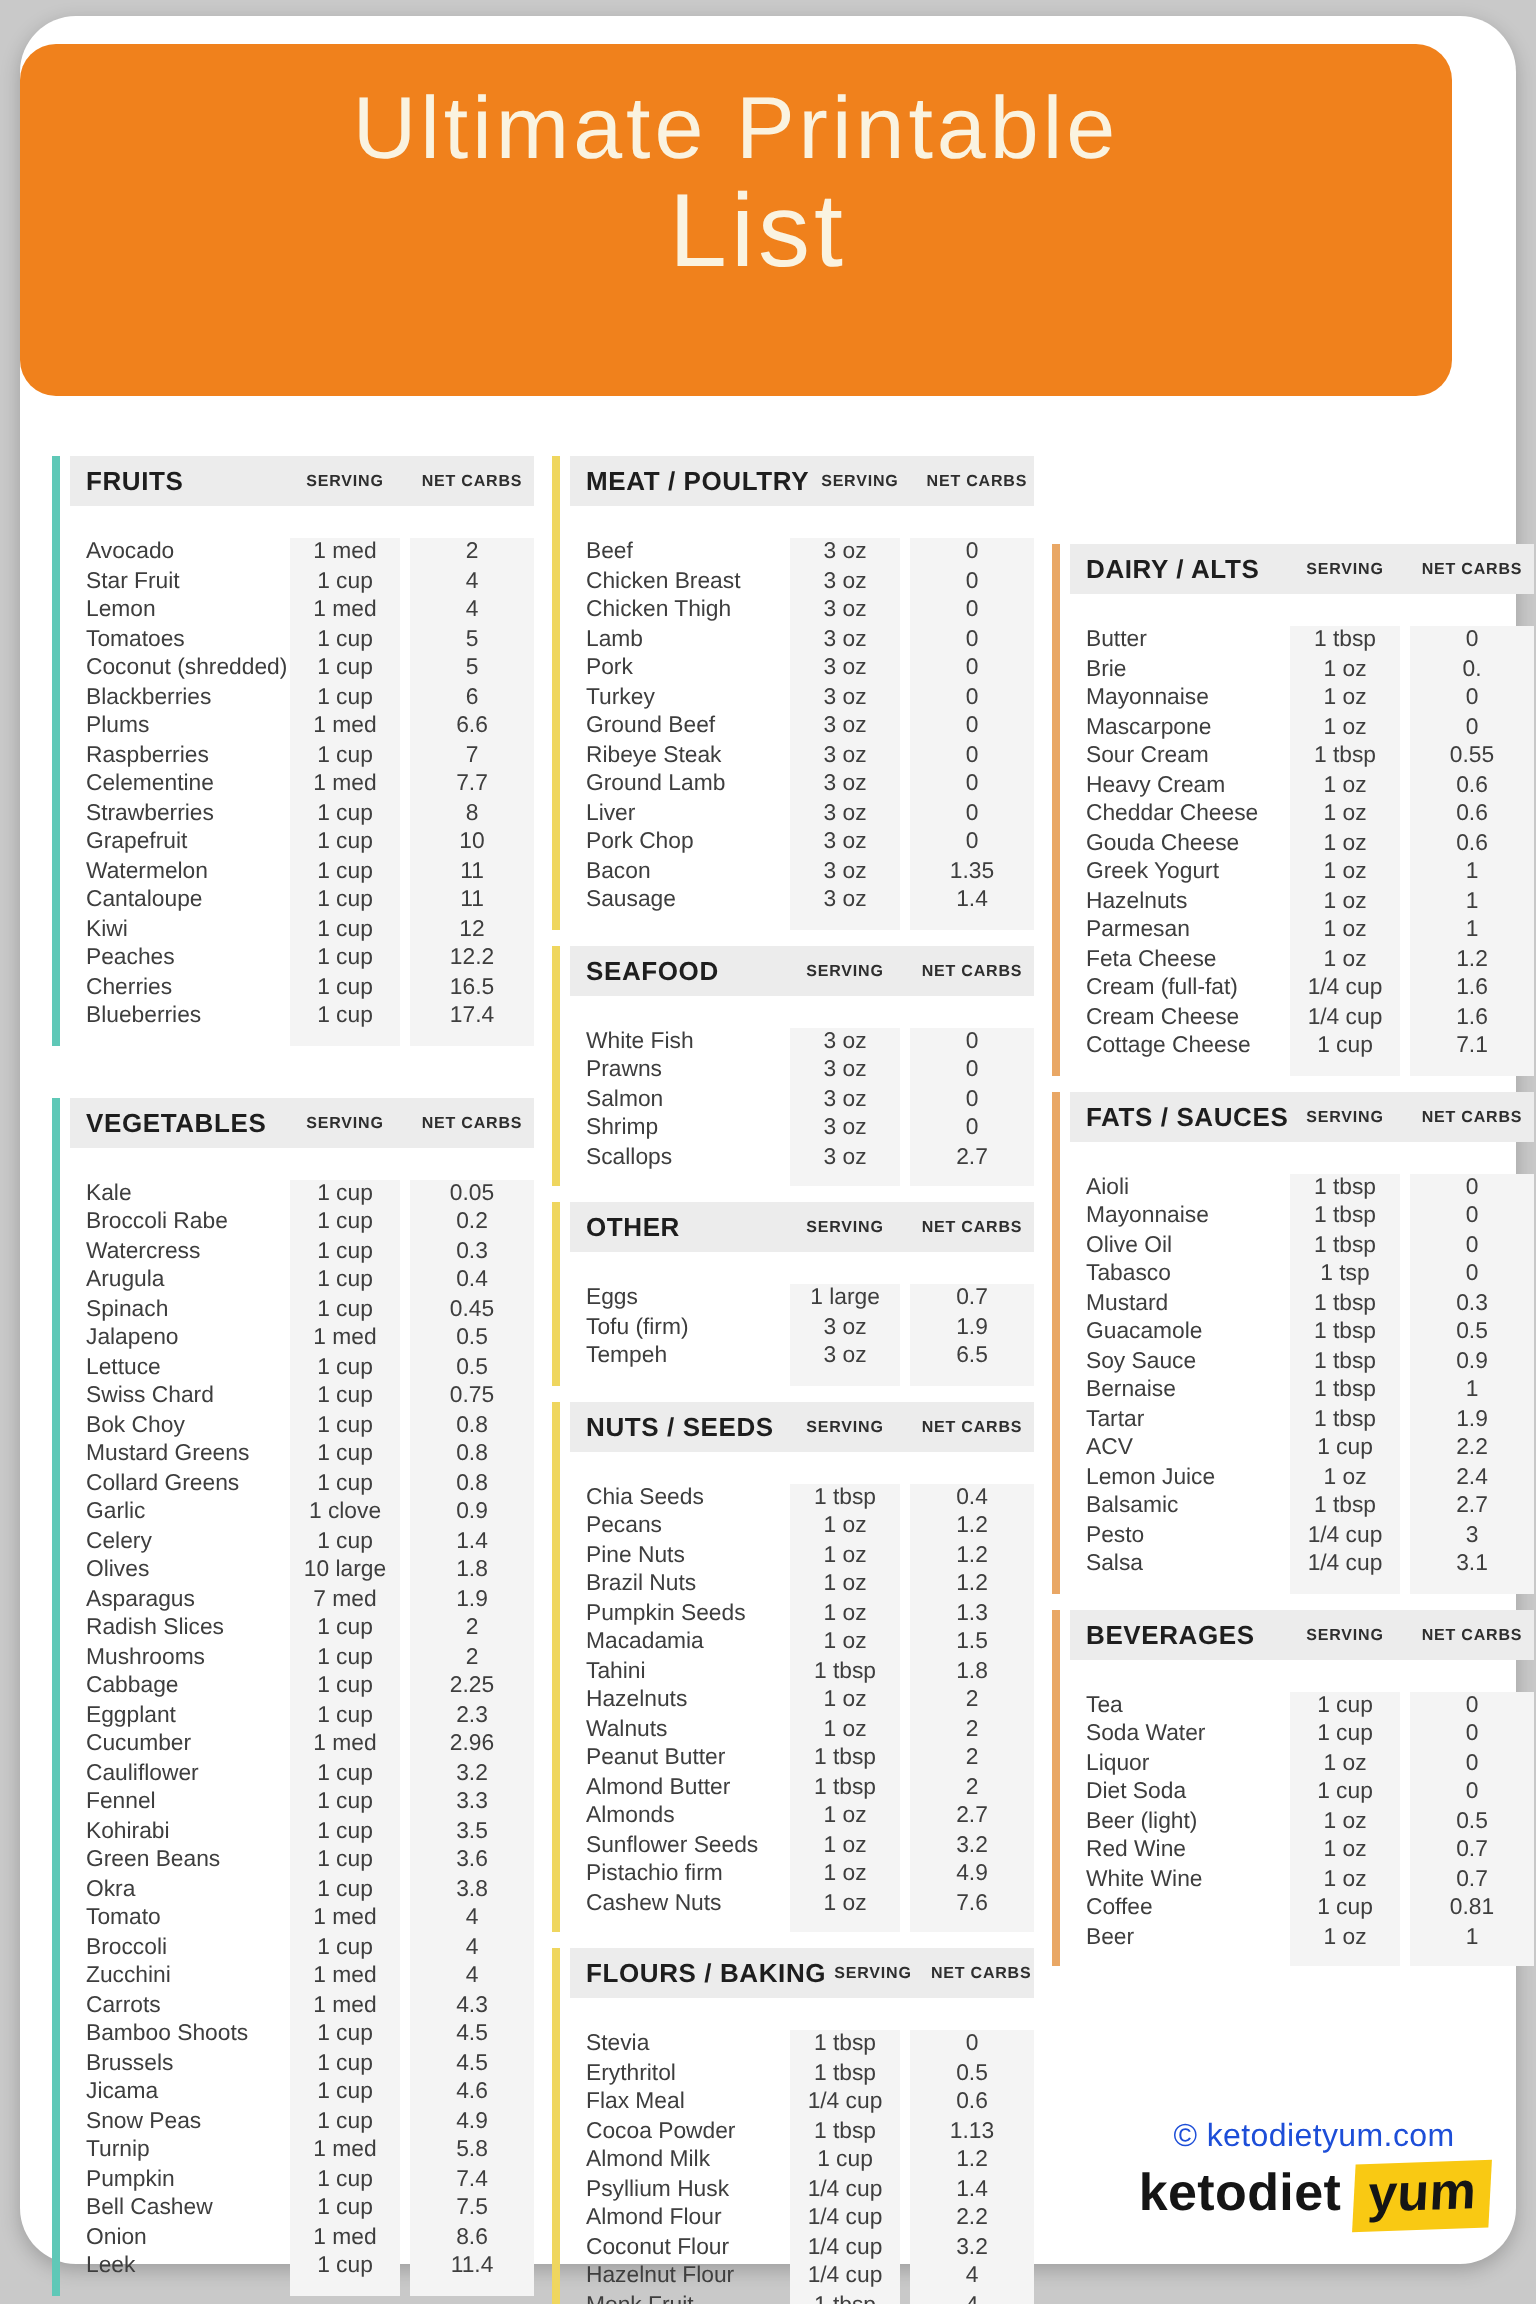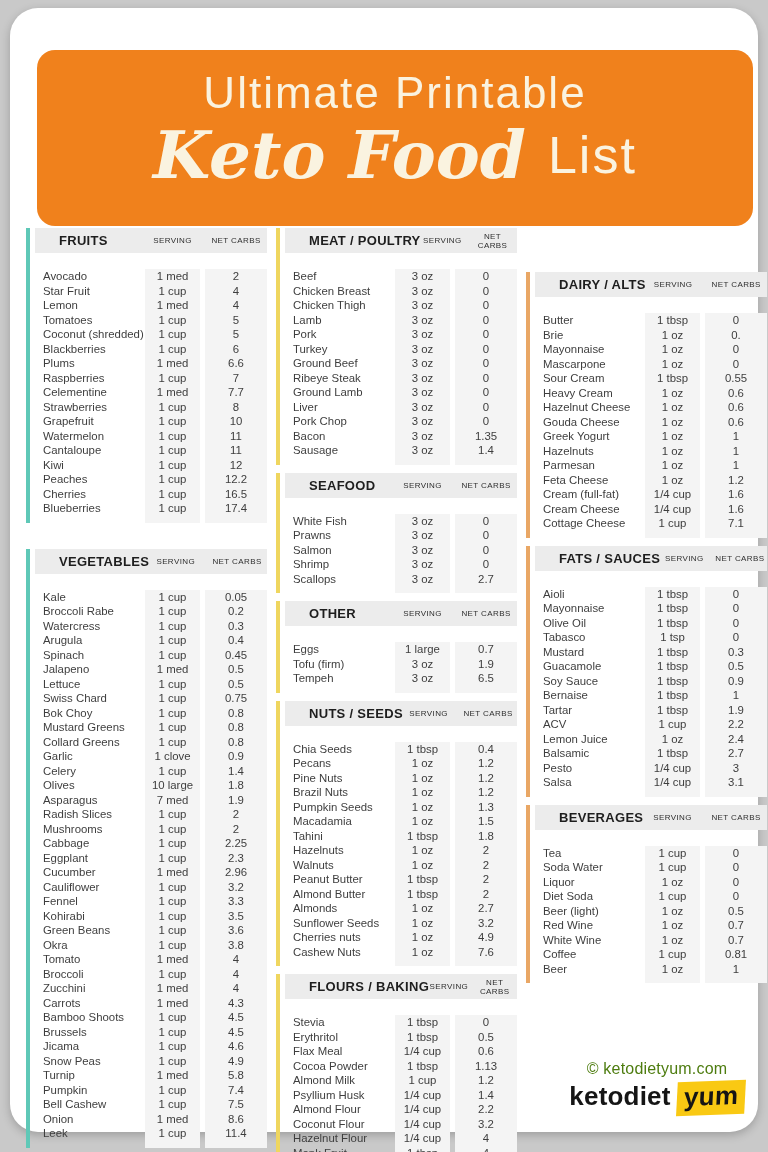--- a/index.html
+++ b/index.html
@@ -14,24 +14,23 @@
     font-family:"Liberation Sans",sans-serif;
     overflow:hidden;
   }
   .card{
     position:absolute;left:10px;top:8px;width:748px;height:1124px;
     background:#ffffff;border-radius:28px;
     box-shadow:0 3px 10px rgba(0,0,0,.22);
   }
   
   .banner{
-    position:absolute;left:27px;top:14px;width:716px;height:176px;
+    position:absolute;left:0;top:14px;width:716px;height:176px;
     background:var(--orange);border-radius:18px;
     color:var(--cream);
-    margin-top:28px;
   }
   .banner-line1{
     margin-top:18px;text-align:center;
     font-size:44px;font-weight:300;letter-spacing:2px;
   }
   .banner-line2{
     display:flex;justify-content:center;align-items:center;margin-top:-4px;
   }
   .script-word{
     font-family:"DejaVu Serif",serif;font-style:italic;font-weight:700;
@@ -47,25 +46,25 @@
   }
   .col{width:241px;box-sizing:border-box;}
   .food-section{
     box-sizing:border-box;border-left:4px solid #999;
     padding-left:5px;margin-bottom:8px;
   }
   .sec-head{
     height:25px;background:#ECECEC;display:flex;align-items:center;
   }
   .sec-title{
-    flex:1;padding-left:24px;font-size:13px;font-weight:700;
+    flex:1;padding-left:8px;font-size:13px;font-weight:700;
     letter-spacing:.3px;color:#1E1E1E;white-space:nowrap;
   }
   .hl{
-    font-size:8px;font-weight:400;color:#2E2E2E;letter-spacing:.4px;
+    font-size:8px;font-weight:700;color:#2E2E2E;letter-spacing:.4px;
     text-align:center;
   }
   .hl-serving{width:55px;}
   .hgap{width:5px;}
   .hl-carbs{width:62px;}
   .sec-body{padding-top:16px;}
   .frow{
     display:flex;align-items:stretch;height:14.5px;
     font-size:11.4px;color:#3E3E3E;
   }
@@ -80,40 +79,39 @@
   }
   .c-gap{width:5px;}
   .c-carb{
     width:62px;background:#F4F4F4;display:flex;
     align-items:center;justify-content:center;
   }
   
   .footer{
     position:absolute;left:540px;top:1052px;width:214px;text-align:center;
   }
-  .copyright{font-size:16px;color:#4d7c0f;letter-spacing:.2px;}
+  .copyright{font-size:16px;color:#1d4ed8;letter-spacing:.2px;}
   .logo{
     margin-top:3px;font-size:26px;font-weight:800;color:#151515;
     letter-spacing:.2px;white-space:nowrap;
   }
   .logo-yellow{
     display:inline-block;background:var(--logo-yellow);color:#151515;
     padding:0px 7px 3px;margin-left:6px;
     transform:skew(-5deg) rotate(-2deg);
   }
 </style>
 </head>
 <body>
 
 <div class="card">
 
   <div class="banner">
     <div class="banner-line1">Ultimate Printable</div>
     <div class="banner-line2">
-      <span class="script-word">Keto Food</span>
       <span class="list-word">List</span>
     </div>
   </div>
 
   <div class="columns">
     <div class="col">
         <section class="food-section" style="border-left-color: rgb(95, 200, 183);">
           <div class="sec-head">
             <span class="sec-title">FRUITS</span>
             <span class="hl hl-serving">SERVING</span>
@@ -731,21 +729,21 @@
               <span class="c-gap"></span>
               <span class="c-carb">2.7</span>
             </div>
             <div class="frow">
               <span class="c-name">Sunflower Seeds</span>
               <span class="c-serv">1 oz</span>
               <span class="c-gap"></span>
               <span class="c-carb">3.2</span>
             </div>
             <div class="frow">
-              <span class="c-name">Cherries nuts</span>
+              <span class="c-name">Pistachio firm</span>
               <span class="c-serv">1 oz</span>
               <span class="c-gap"></span>
               <span class="c-carb">4.9</span>
             </div>
             <div class="frow">
               <span class="c-name">Cashew Nuts</span>
               <span class="c-serv">1 oz</span>
               <span class="c-gap"></span>
               <span class="c-carb">7.6</span>
             </div>
@@ -879,21 +877,21 @@
               <span class="c-gap"></span>
               <span class="c-carb">0.55</span>
             </div>
             <div class="frow">
               <span class="c-name">Heavy Cream</span>
               <span class="c-serv">1 oz</span>
               <span class="c-gap"></span>
               <span class="c-carb">0.6</span>
             </div>
             <div class="frow">
-              <span class="c-name">Hazelnut Cheese</span>
+              <span class="c-name">Cheddar Cheese</span>
               <span class="c-serv">1 oz</span>
               <span class="c-gap"></span>
               <span class="c-carb">0.6</span>
             </div>
             <div class="frow">
               <span class="c-name">Gouda Cheese</span>
               <span class="c-serv">1 oz</span>
               <span class="c-gap"></span>
               <span class="c-carb">0.6</span>
             </div>

